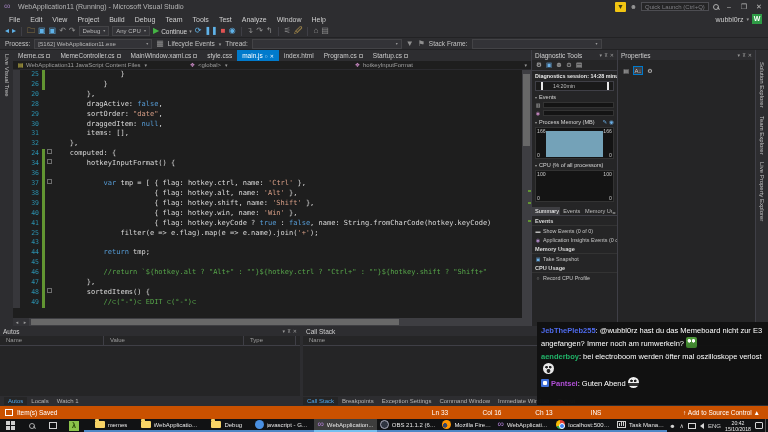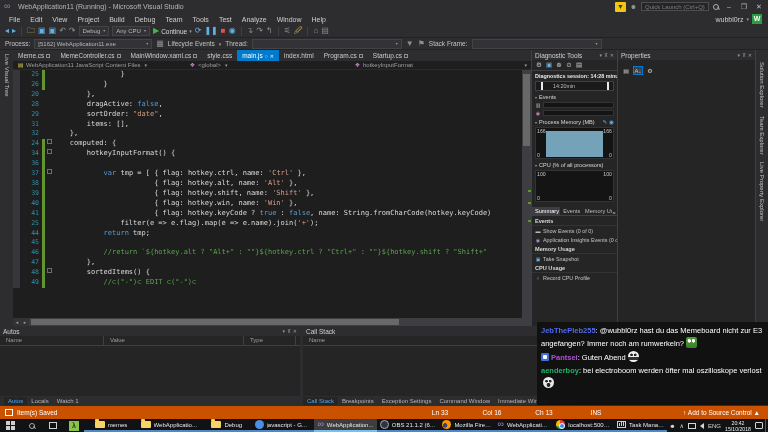--- a/index.html
+++ b/index.html
@@ -300,31 +300,33 @@
             <span class="caret" style="margin-left:auto">▾</span>
         </span>
       </div>
       <div class="code-area" id="code-area">
 
       <div class="cl"><span class="gutterpad"></span><span class="ln">25</span><span class="chg on"></span><span class="foldslot"></span><span><span class="tk-d">                }</span></span></div>
           <div class="cl"><span class="gutterpad"></span><span class="ln">26</span><span class="chg on"></span><span class="foldslot"></span><span><span class="tk-d">            }</span></span></div>
           <div class="cl"><span class="gutterpad"></span><span class="ln">20</span><span class="chg"></span><span class="foldslot"></span><span><span class="tk-d">        },</span></span></div>
           <div class="cl"><span class="gutterpad"></span><span class="ln">28</span><span class="chg"></span><span class="foldslot"></span><span><span class="tk-d">        dragActive: </span><span class="tk-k">false</span><span class="tk-d">,</span></span></div>
           <div class="cl"><span class="gutterpad"></span><span class="ln">29</span><span class="chg"></span><span class="foldslot"></span><span><span class="tk-d">        sortOrder: </span><span class="tk-s">"date"</span><span class="tk-d">,</span></span></div>
+          <div class="cl"><span class="gutterpad"></span><span class="ln">30</span><span class="chg"></span><span class="foldslot"></span><span><span class="tk-d">        draggedItem: </span><span class="tk-k">null</span><span class="tk-d">,</span></span></div>
           <div class="cl"><span class="gutterpad"></span><span class="ln">31</span><span class="chg"></span><span class="foldslot"></span><span><span class="tk-d">        items: [],</span></span></div>
           <div class="cl"><span class="gutterpad"></span><span class="ln">32</span><span class="chg"></span><span class="foldslot"></span><span><span class="tk-d">    },</span></span></div>
           <div class="cl"><span class="gutterpad"></span><span class="ln">24</span><span class="chg on"></span><span class="foldslot"><span class="foldbox"></span></span><span><span class="tk-d">    computed: {</span></span></div>
           <div class="cl"><span class="gutterpad"></span><span class="ln">34</span><span class="chg on"></span><span class="foldslot"><span class="foldbox"></span></span><span><span class="tk-d">        hotkeyInputFormat() {</span></span></div>
           <div class="cl"><span class="gutterpad"></span><span class="ln">36</span><span class="chg on"></span><span class="foldslot"></span><span></span></div>
           <div class="cl"><span class="gutterpad"></span><span class="ln">37</span><span class="chg on"></span><span class="foldslot"><span class="foldbox"></span></span><span><span class="tk-d">            </span><span class="tk-k">var</span><span class="tk-d"> tmp = [ { flag: hotkey.ctrl, name: </span><span class="tk-s">'Ctrl'</span><span class="tk-d"> },</span></span></div>
           <div class="cl"><span class="gutterpad"></span><span class="ln">38</span><span class="chg on"></span><span class="foldslot"></span><span><span class="tk-d">                        { flag: hotkey.alt, name: </span><span class="tk-s">'Alt'</span><span class="tk-d"> },</span></span></div>
           <div class="cl"><span class="gutterpad"></span><span class="ln">39</span><span class="chg on"></span><span class="foldslot"></span><span><span class="tk-d">                        { flag: hotkey.shift, name: </span><span class="tk-s">'Shift'</span><span class="tk-d"> },</span></span></div>
           <div class="cl"><span class="gutterpad"></span><span class="ln">40</span><span class="chg on"></span><span class="foldslot"></span><span><span class="tk-d">                        { flag: hotkey.win, name: </span><span class="tk-s">'Win'</span><span class="tk-d"> },</span></span></div>
           <div class="cl"><span class="gutterpad"></span><span class="ln">41</span><span class="chg on"></span><span class="foldslot"></span><span><span class="tk-d">                        { flag: hotkey.keyCode ? </span><span class="tk-k">true</span><span class="tk-d"> : </span><span class="tk-k">false</span><span class="tk-d">, name: String.fromCharCode(hotkey.keyCode)</span></span></div>
           <div class="cl"><span class="gutterpad"></span><span class="ln">25</span><span class="chg on"></span><span class="foldslot"></span><span><span class="tk-d">                filter(e =&gt; e.flag).map(e =&gt; e.name).join(</span><span class="tk-s">'+'</span><span class="tk-d">);</span></span></div>
+          <div class="cl"><span class="gutterpad"></span><span class="ln">43</span><span class="chg on"></span><span class="foldslot"></span><span></span></div>
           <div class="cl"><span class="gutterpad"></span><span class="ln">44</span><span class="chg on"></span><span class="foldslot"></span><span><span class="tk-d">            </span><span class="tk-k">return</span><span class="tk-d"> tmp;</span></span></div>
           <div class="cl"><span class="gutterpad"></span><span class="ln">45</span><span class="chg on"></span><span class="foldslot"></span><span></span></div>
           <div class="cl"><span class="gutterpad"></span><span class="ln">46</span><span class="chg on"></span><span class="foldslot"></span><span><span class="tk-d">            </span><span class="tk-c">//return `${hotkey.alt ? "Alt+" : ""}${hotkey.ctrl ? "Ctrl+" : ""}${hotkey.shift ? "Shift+"</span></span></div>
           <div class="cl"><span class="gutterpad"></span><span class="ln">47</span><span class="chg on"></span><span class="foldslot"></span><span><span class="tk-d">        },</span></span></div>
           <div class="cl"><span class="gutterpad"></span><span class="ln">48</span><span class="chg on"></span><span class="foldslot"><span class="foldbox"></span></span><span><span class="tk-d">        sortedItems() {</span></span></div>
           <div class="cl"><span class="gutterpad"></span><span class="ln">49</span><span class="chg on"></span><span class="foldslot"></span><span><span class="tk-d">            </span><span class="tk-c">//⊂(°-°)⊂ EDIT ⊂(°-°)⊂</span></span></div>
           <div class="vscroll">
           <div class="vthumb"></div>
           <span class="vmark" style="top:120px"></span>
             <span class="vmark" style="top:132px"></span>
@@ -497,22 +499,22 @@
     <span>Item(s) Saved</span>
     <span style="margin-left:auto" class="sb-cell">Ln 33</span>
     <span class="sb-cell">Col 16</span>
     <span class="sb-cell">Ch 13</span>
     <span class="sb-cell">INS</span>
     <span class="sb-src">↑ <span>Add to Source Control</span> ▲</span>
   </div>
 
   <div class="chat" id="chat">
       <div class="msg"><span class="user" style="color: rgb(79, 107, 237);">JebThePleb255</span><span>: @wubbl0rz hast du das Memeboard nicht zur E3 angefangen? Immer noch am rumwerkeln?</span><span class="emote emote-pepe"></span></div>
+      <div class="msg"><span class="user" style="color: rgb(33, 179, 104);">aenderboy</span><span>: bei electroboom werden öfter mal oszilloskope verlost</span><span class="emote emote-sweat"></span></div>
       <div class="msg"><span class="badge"></span><span class="user" style="color: rgb(176, 79, 214);">Pantsei</span><span>: Guten Abend</span><span class="emote emote-grin"></span></div>
-      <div class="msg"><span class="user" style="color: rgb(33, 179, 104);">aenderboy</span><span>: bei electroboom werden öfter mal oszilloskope verlost</span><span class="emote emote-sweat"></span></div>
     </div>
 
   <div class="taskbar" id="taskbar">
       <div class="tb-item" style="width: 22px;">
         <span class="win-logo">
           <i></i>
           <i></i>
           <i></i>
           <i></i>
         </span>

